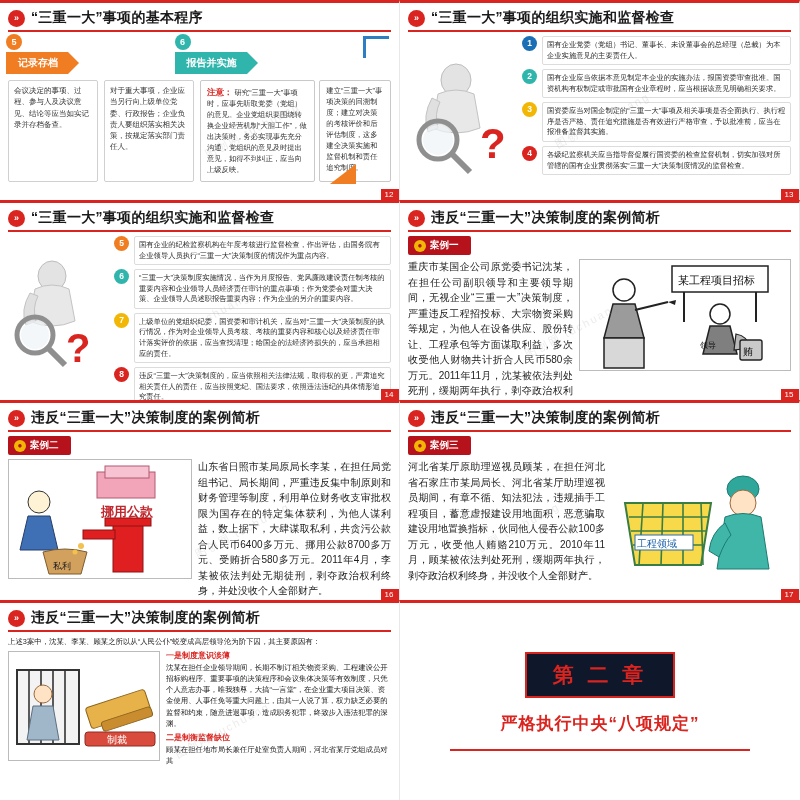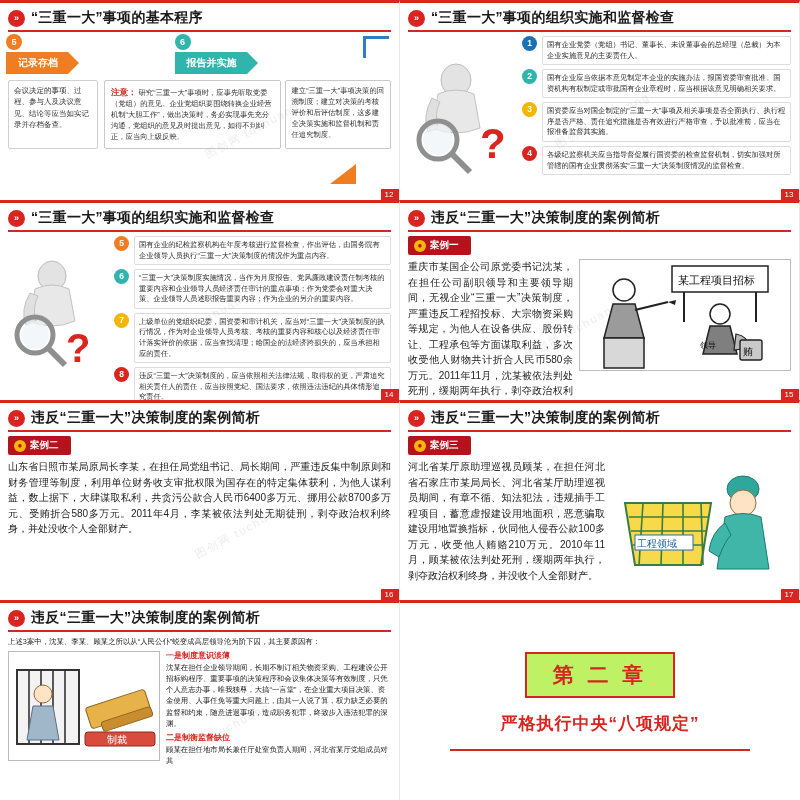--- a/index.html
+++ b/index.html
@@ -125,21 +125,21 @@
     position: relative; overflow: hidden; flex: 0 0 auto;
   }
   
   .chapter {
     display: flex; flex-direction: column; align-items: center;
     justify-content: center; height: 100%; gap: 14px;
   }
   .chapter-box {
     border: 2px solid #d9241f; color: #d9241f;
     font-size: 21px; font-weight: bold; letter-spacing: 4px;
-    padding: 7px 26px; background: #bef264;
+    padding: 7px 26px; background: #0f172a;
   }
   .chapter-sub {
     font-size: 17px; font-weight: bold; color: #d9241f; letter-spacing: 1px;
   }
   .chapter-bar { width: 300px; height: 2px; background: #d9241f; }
   
   .s17-p { font-size: 7.4px; line-height: 1.5; color: #222; padding: 0 8px; }
   .s17-h { color: #d9241f; font-size: 8px; font-weight: bold; padding: 3px 8px 1px 8px; }
   .wm {
     position: absolute; color: rgba(150,150,150,.18);
@@ -173,20 +173,21 @@
           <span>报告并实施</span>
         </div>
       </div>
       <div style="position:relative;width:56px;height:42px;">
         <div class="corner-l" style="right:4px;top:2px;"></div>
       </div>
     </div>
 
     <div style="display:flex; gap:6px; padding:4px 8px 0 8px;">
       <div class="col-box" style="width:90px;">会议决定的事项、过程、参与人及决议意见、结论等应当如实记录并存档备查。</div>
+      <div class="col-box" style="width:90px;">对于重大事项，企业应当另行向上级单位党委、行政报告；企业负责人要组织落实相关决策，按规定落实部门责任人。</div>
       <div style="flex:1; display:flex; flex-direction:row; gap:4px;">
         <div class="note-box">
           <span class="note-title">注意：</span>
           <span>研究“三重一大”事项时，应事先听取党委（党组）的意见。企业党组织要围绕转换企业经营机制“大胆工作”，做出决策时，务必实现事先充分沟通，党组织的意见及时提出意见，如得不到纠正，应当向上级反映。</span>
         </div>
         <div class="note-box">
           <span>建立“三重一大”事项决策的回溯制度；建立对决策的考核评价和后评估制度，这多建全决策实施和监督机制和责任追究制度。</span>
         </div>
       </div>
     </div>
@@ -327,20 +328,44 @@
       <div class="hdr-title">违反“三重一大”决策制度的案例简析</div>
     </div>
     <div class="hdr-rule"></div>
 
     <div class="case-tab">
       <span class="dot">●</span>
       <span>案例二</span>
     </div>
 
     <div class="case-body">
+      <div class="case-img" style="width:184px;height:120px;">
+        <svg width="184" height="120" viewBox="0 0 184 120">
+          <rect x="0" y="0" width="184" height="120" fill="#ffffff"></rect>
+
+          <g>
+            <rect x="88" y="12" width="58" height="26" fill="#f2a5b8" stroke="#b05a72"></rect>
+            <rect x="96" y="6" width="44" height="12" fill="#f7c3d2" stroke="#b05a72"></rect>
+          </g>
+          <text x="92" y="56" font-size="13" font-weight="bold" fill="#c1272d" font-family="Liberation Sans, sans-serif">挪用公款</text>
+
+          <rect x="104" y="60" width="30" height="52" fill="#e02020" stroke="#8d1212"></rect>
+          <rect x="96" y="58" width="46" height="8" fill="#e02020" stroke="#8d1212"></rect>
+          <rect x="74" y="70" width="32" height="9" fill="#e02020" stroke="#8d1212"></rect>
+
+          <circle cx="30" cy="42" r="11" fill="#fff3d6" stroke="#333"></circle>
+          <path d="M19 56 l22 0 l8 34 l-38 0 z" fill="#3f6fb5" stroke="#243f68"></path>
+
+          <path d="M34 92 q22 -6 44 0 l-6 22 l-32 0 z" fill="#d3a15e" stroke="#7d5b2b"></path>
+          <text x="44" y="109" font-size="9" fill="#222" font-family="Liberation Sans, sans-serif">私利</text>
+
+          <circle cx="72" cy="86" r="3" fill="#f2c14e"></circle>
+          <circle cx="66" cy="92" r="2.5" fill="#f2c14e"></circle>
+        </svg>
+      </div>
       <div class="case-text" style="flex:1 1 160px;">山东省日照市某局原局长李某，在担任局党组书记、局长期间，严重违反集中制原则和财务管理等制度，利用单位财务收支审批权限为国存在的特定集体获利，为他人谋利益，数上据下，大肆谋取私利，共贪污公款合人民币6400多万元、挪用公款8700多万元、受贿折合580多万元。2011年4月，李某被依法判处无期徒刑，剥夺政治权利终身，并处没收个人全部财产。</div>
     </div>
     <div class="wm" style="left:190px;top:120px;">图创网 tuchuang</div>
     <div class="pageno">16</div>
   </div>
 
   <div class="slide">
     <div class="hdr">
       <div class="hdr-ico">»</div>
       <div class="hdr-title">违反“三重一大”决策制度的案例简析</div>

